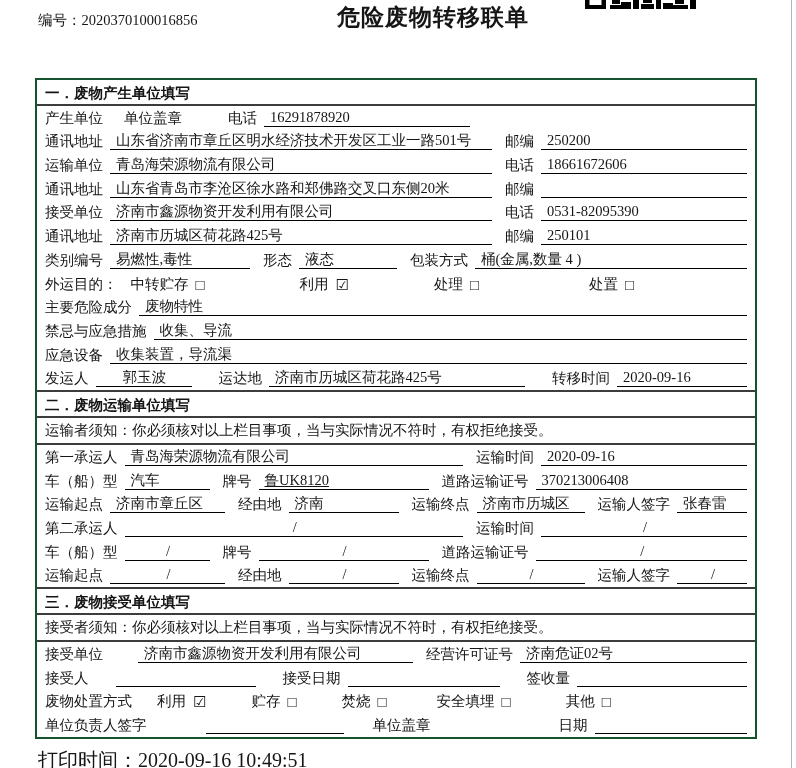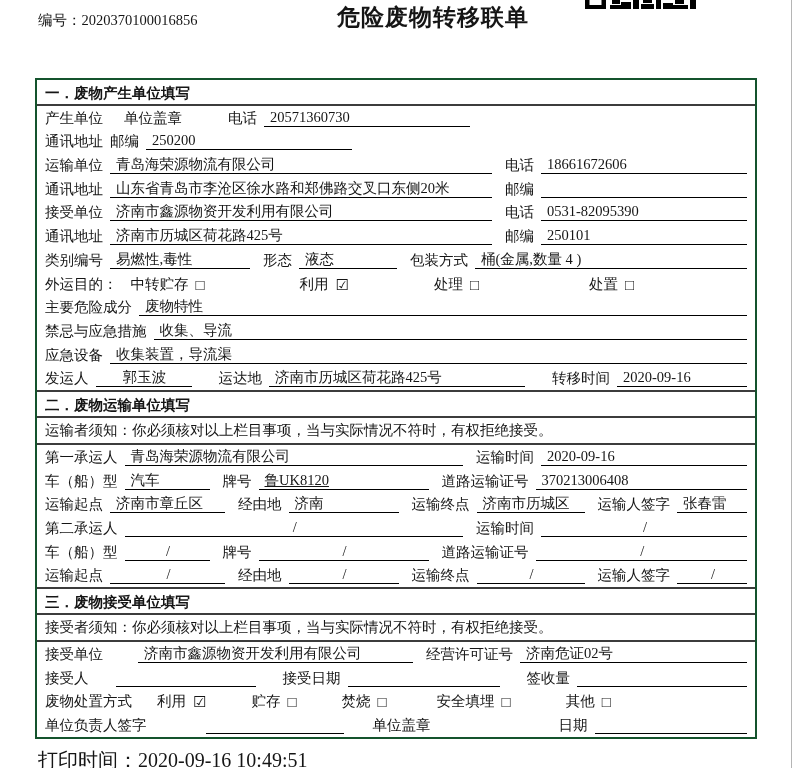--- a/index.html
+++ b/index.html
@@ -57,24 +57,25 @@
 
   <div class="doc-title">危险废物转移联单</div>
 
   <div class="form">
       <div class="section">
         <div class="sec-title">一．废物产生单位填写</div>
         <div class="row">
           <span class="label">产生单位</span>
           <span class="plain" style="margin-left: 14px; margin-right: 46px;">单位盖章</span>
           <span class="label">电话</span>
-          <span class="value" style="width: 196px;">20571360730</span>
+          <span class="value" style="width: 196px;">16291878920</span>
         </div>
         <div class="row">
           <span class="label">通讯地址</span>
+          <span class="value flex1">山东省济南市章丘区明水经济技术开发区工业一路501号</span>
           <span class="label">邮编</span>
           <span class="value" style="width: 196px;">250200</span>
         </div>
         <div class="row">
           <span class="label">运输单位</span>
           <span class="value flex1">青岛海荣源物流有限公司</span>
           <span class="label">电话</span>
           <span class="value" style="width: 196px;">18661672606</span>
         </div>
         <div class="row">

